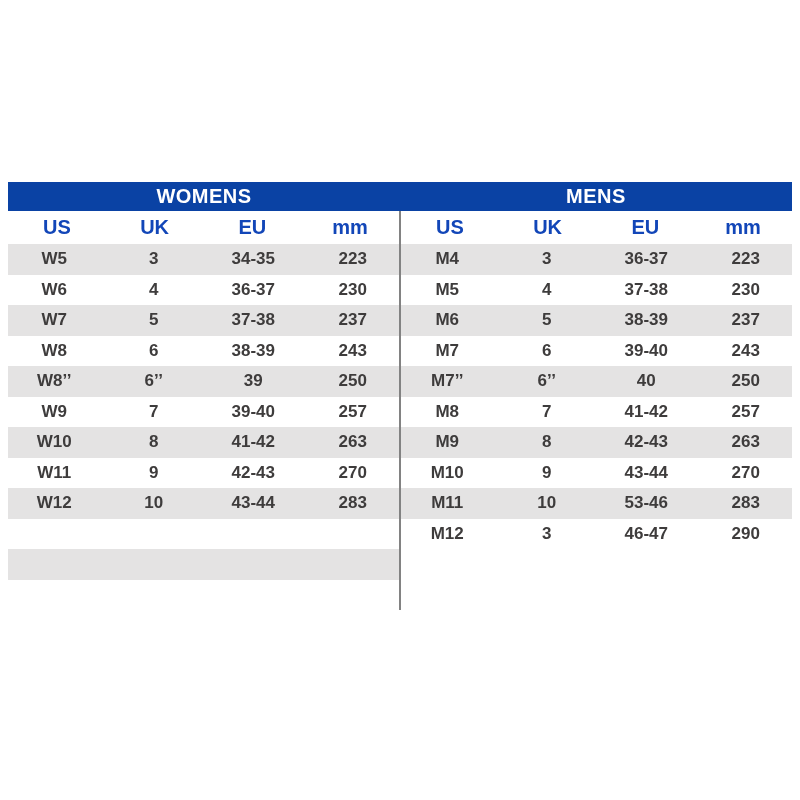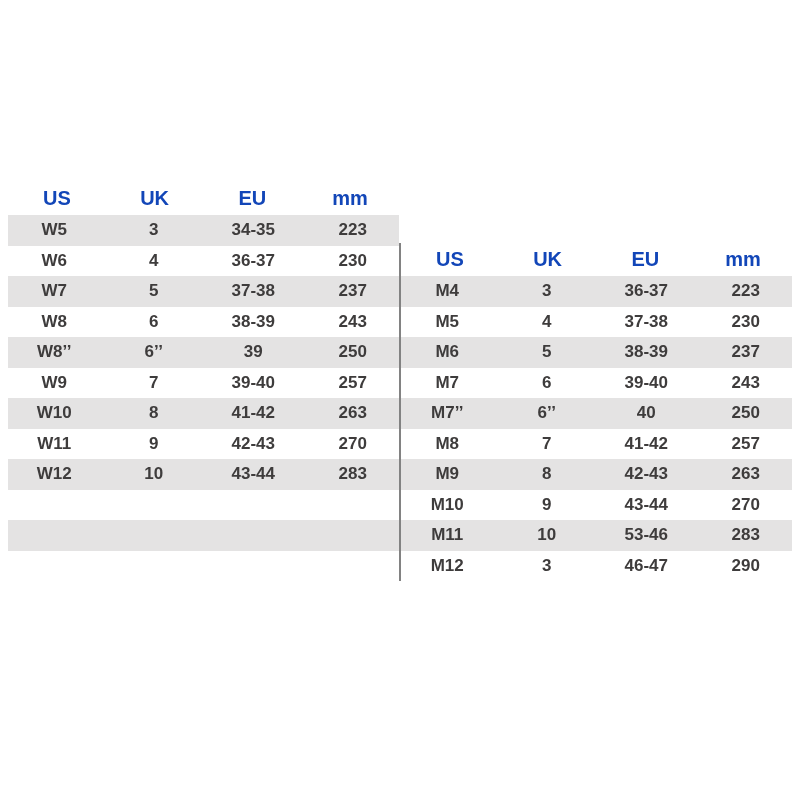--- a/index.html
+++ b/index.html
@@ -35,21 +35,20 @@
     align-items: center;
     justify-content: center;
     color: var(--title-text, #ffffff);
     font-weight: bold;
     font-size: 20px;
     letter-spacing: 0.5px;
   }
   .bodies {
     display: flex;
     padding-bottom: 10px;
-    align-items: flex-end;
   }
   .tbody {
     flex: 1 1 0;
     min-width: 0;
   }
   .tbody.right {
     border-left: 2px solid var(--divider, #828282);
   }
   .col-header-row {
     display: flex;
@@ -79,20 +78,24 @@
     white-space: nowrap;
     overflow: hidden;
   }
 </style>
 </head>
 <body>
 
 <div class="page">
   <div class="size-chart">
 
+    <div class="title-bar">
+      <div class="title-cell">WOMENS</div>
+      <div class="title-cell">MENS</div>
+    </div>
 
     <div class="bodies">
 
       <div class="tbody left">
         <div class="col-header-row">
           <div class="cell">US</div>
           <div class="cell">UK</div>
           <div class="cell">EU</div>
           <div class="cell">mm</div>
         </div>

